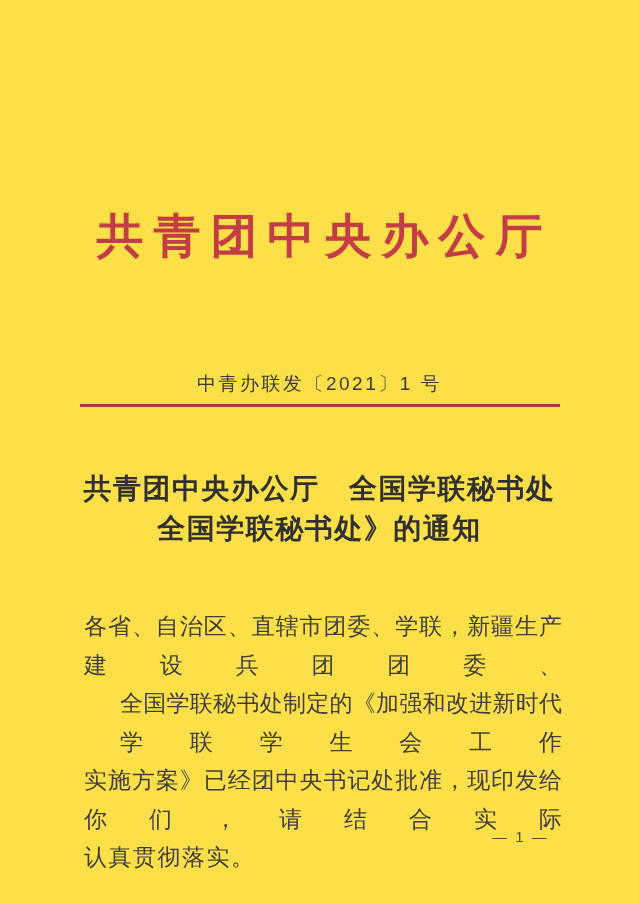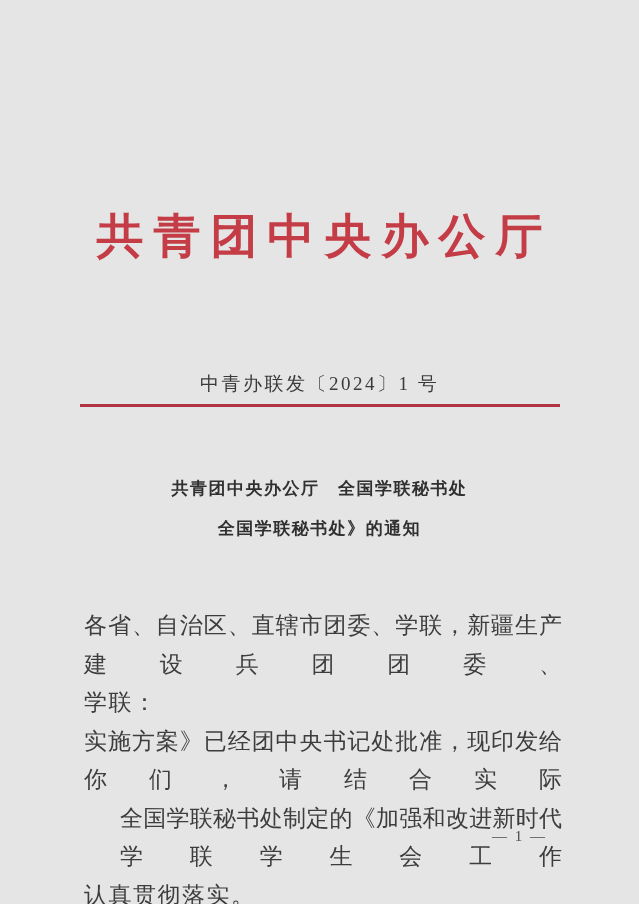--- a/index.html
+++ b/index.html
@@ -5,23 +5,23 @@
   html, body {
     margin: 0;
     padding: 0;
     background: #ffffff;
   }
   .page {
     position: relative;
     width: 639px;
     height: 904px;
     margin: 0 auto;
-    background: #e5e5e5;
+    background: #fde047;
     overflow: hidden;
-    font-family: Liberation Serif, serif;
+    font-family: Liberation Sans, sans-serif;
     color: #3b3b3b;
   }
 
   
   .issuer-line {
     position: absolute;
     left: 0;
     width: 639px;
     text-align: center;
     font-size: 47px;
@@ -57,21 +57,21 @@
     background: #b13442;
   }
 
   
   .doc-title {
     position: absolute;
     left: 0;
     top: 469px;
     width: 639px;
     text-align: center;
-    font-size: 17px;
+    font-size: 28px;
     font-weight: bold;
     letter-spacing: 1.5px;
     line-height: 39.5px;
     color: #303030;
   }
 
   
   .body-text {
     position: absolute;
     left: 84px;
@@ -104,32 +104,31 @@
   }
 </style>
 </head>
 <body>
 
 <div class="page">
 
   <div class="issuer-line issuer-line-1">共青团中央办公厅</div>
 
 
-  <div class="doc-number">中青办联发〔2024〕1 号</div>
+  <div class="doc-number">中青办联发〔2021〕1 号</div>
 
   <div class="red-rule"></div>
 
   <div class="doc-title">
     <div>共青团中央办公厅　全国学联秘书处</div>
     <div>全国学联秘书处》的通知</div>
   </div>
 
   <div class="body-text">
     <div class="body-line fill">各省、自治区、直辖市团委、学联，新疆生产建设兵团团委、</div>
-    <div class="body-line">学联：</div>
+    <div class="body-line fill indent">全国学联秘书处制定的《加强和改进新时代学联学生会工作</div>
     <div class="body-line fill">实施方案》已经团中央书记处批准，现印发给你们，请结合实际</div>
-    <div class="body-line fill indent">全国学联秘书处制定的《加强和改进新时代学联学生会工作</div>
     <div class="body-line">认真贯彻落实。</div>
   </div>
 
   <div class="page-number">— 1 —</div>
 
 </div>
 
 </body></html>

